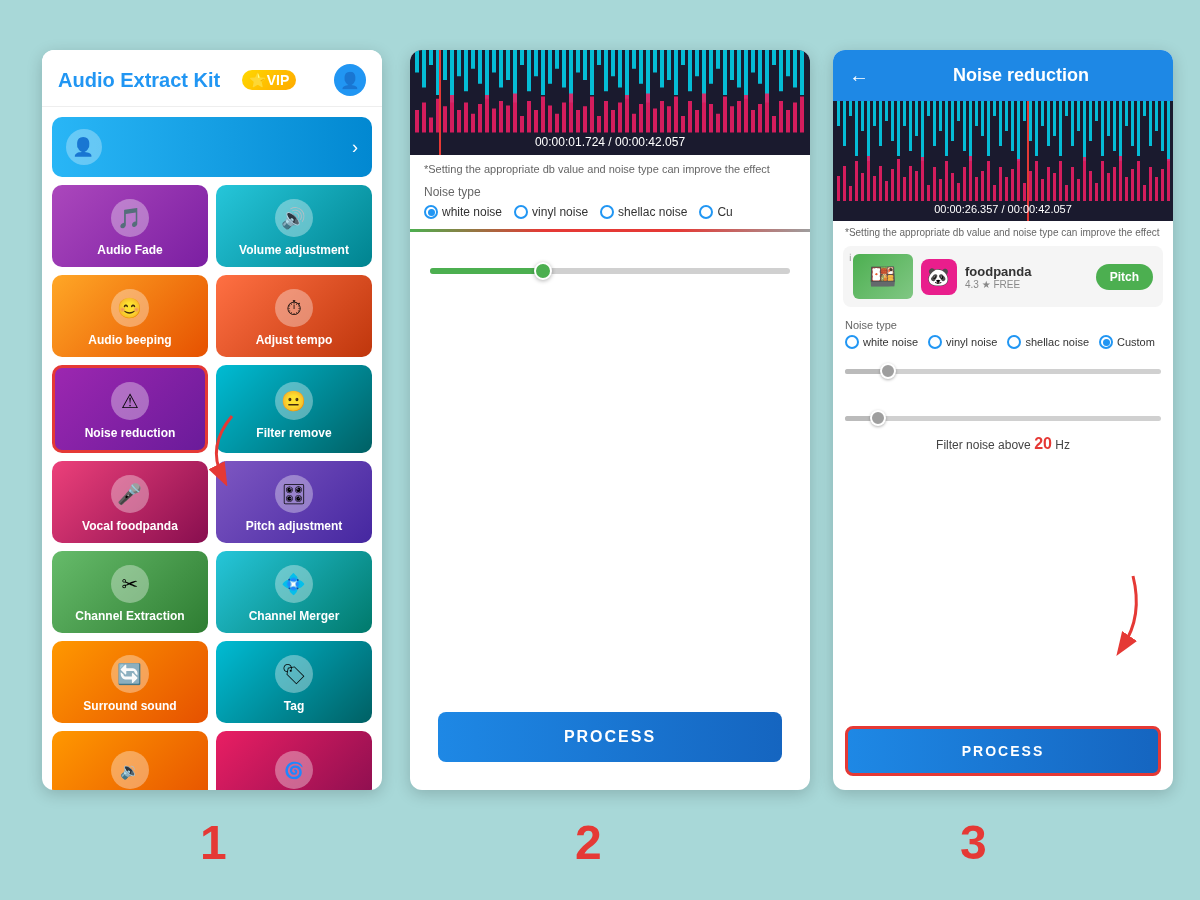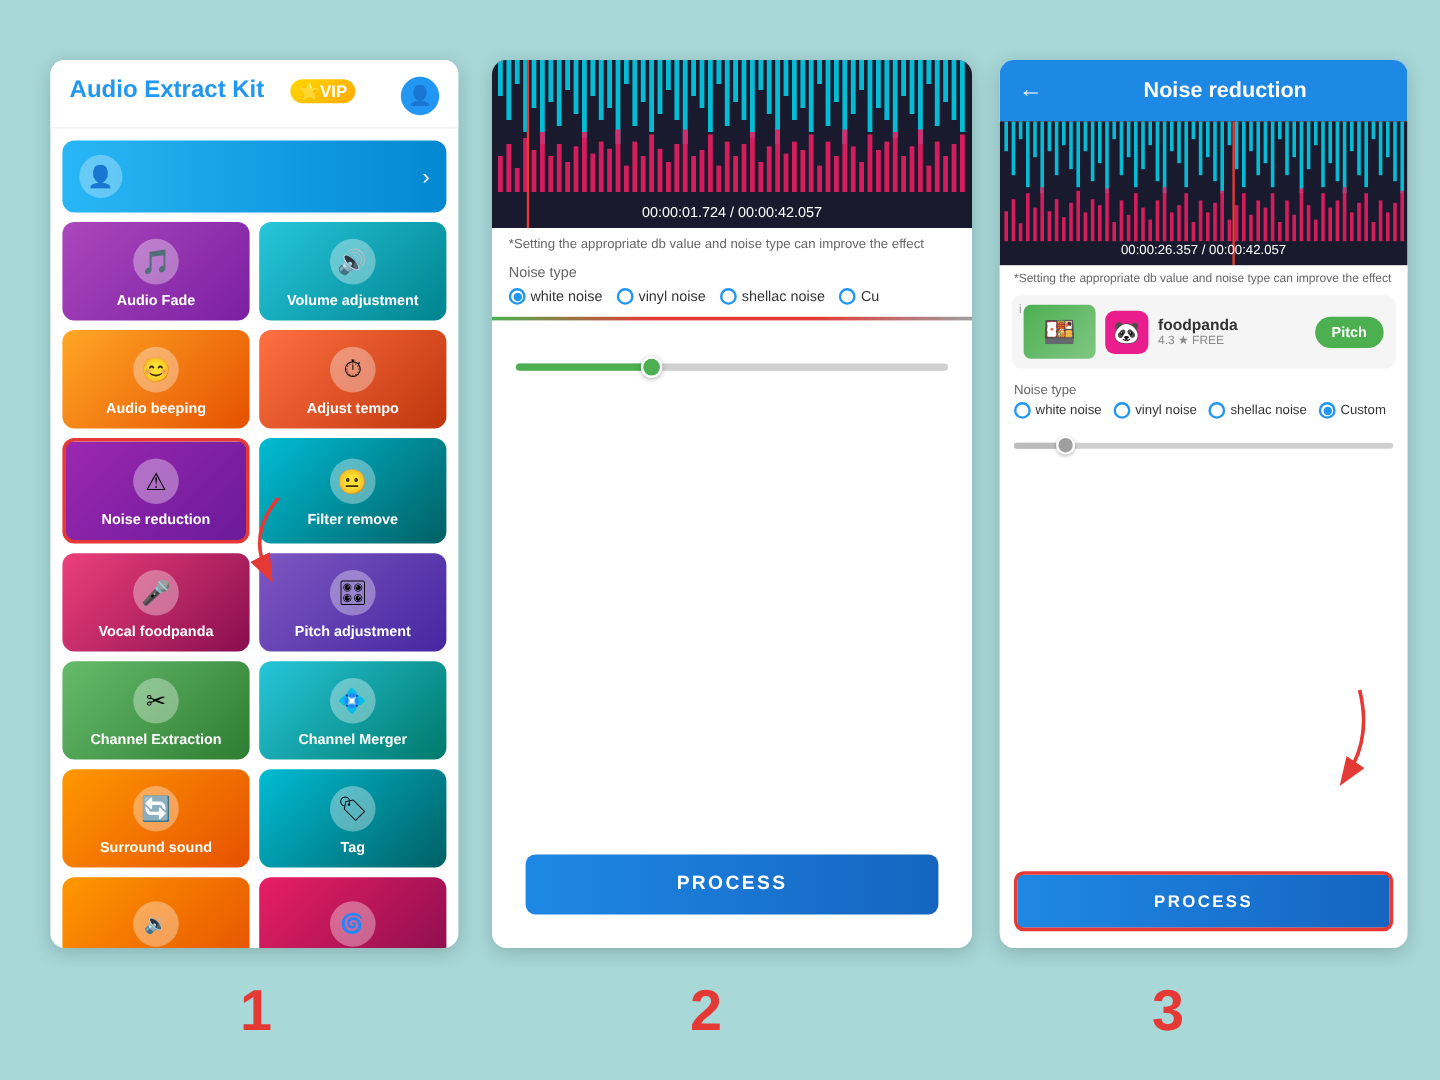--- a/index.html
+++ b/index.html
@@ -35,21 +35,21 @@
     #phone1 {
       left: 42px;
       width: 340px;
       height: 740px;
     }
 
     .phone1-header {
       background: #fff;
       padding: 14px 16px 10px;
       display: flex;
-      align-items: flex-start;
+      align-items: center;
       justify-content: space-between;
       border-bottom: 1px solid #eee;
     }
     .phone1-header .vip-badge {
       background: linear-gradient(135deg, #ffd700, #ffaa00);
       color: #fff;
       font-size: 11px;
       font-weight: bold;
       padding: 3px 8px;
       border-radius: 12px;
@@ -150,21 +150,21 @@
 
     
     #phone2 {
       left: 410px;
       width: 400px;
       height: 740px;
     }
 
     .waveform-area {
       background: #1a1a2e;
-      height: 140px;
+      height: 105px;
       position: relative;
       overflow: hidden;
     }
     .time-display {
       position: absolute;
       bottom: 6px;
       width: 100%;
       text-align: center;
       color: #fff;
       font-size: 12px;
@@ -905,20 +905,30 @@
       </div>
     </div>
   </div>
 
   <div class="phone3-slider-section">
     <div class="slider-track3 low">
       <div class="slider-thumb3"></div>
     </div>
   </div>
 
+  <div class="phone3-slider-section">
+    <div class="slider-track3 low" style="margin-top:16px;">
+      <div class="slider-thumb3" style="left:8%;"></div>
+    </div>
+    <div class="filter-label">
+      <span>Filter noise above</span>
+      <span class="filter-value">20</span>
+      <span>Hz</span>
+    </div>
+  </div>
 
   <div style="position:absolute;bottom:130px;right:20px;z-index:10;">
     <svg width="60" height="90" viewBox="0 0 60 90">
       <defs>
         <marker id="arrow3" markerWidth="8" markerHeight="6" refX="4" refY="3" orient="auto">
           <polygon points="0 0, 8 3, 0 6" fill="#e53935"></polygon>
         </marker>
       </defs>
       <path d="M 40 10 Q 50 50 30 80" stroke="#e53935" stroke-width="3" fill="none" marker-end="url(#arrow3)"></path>
     </svg>

